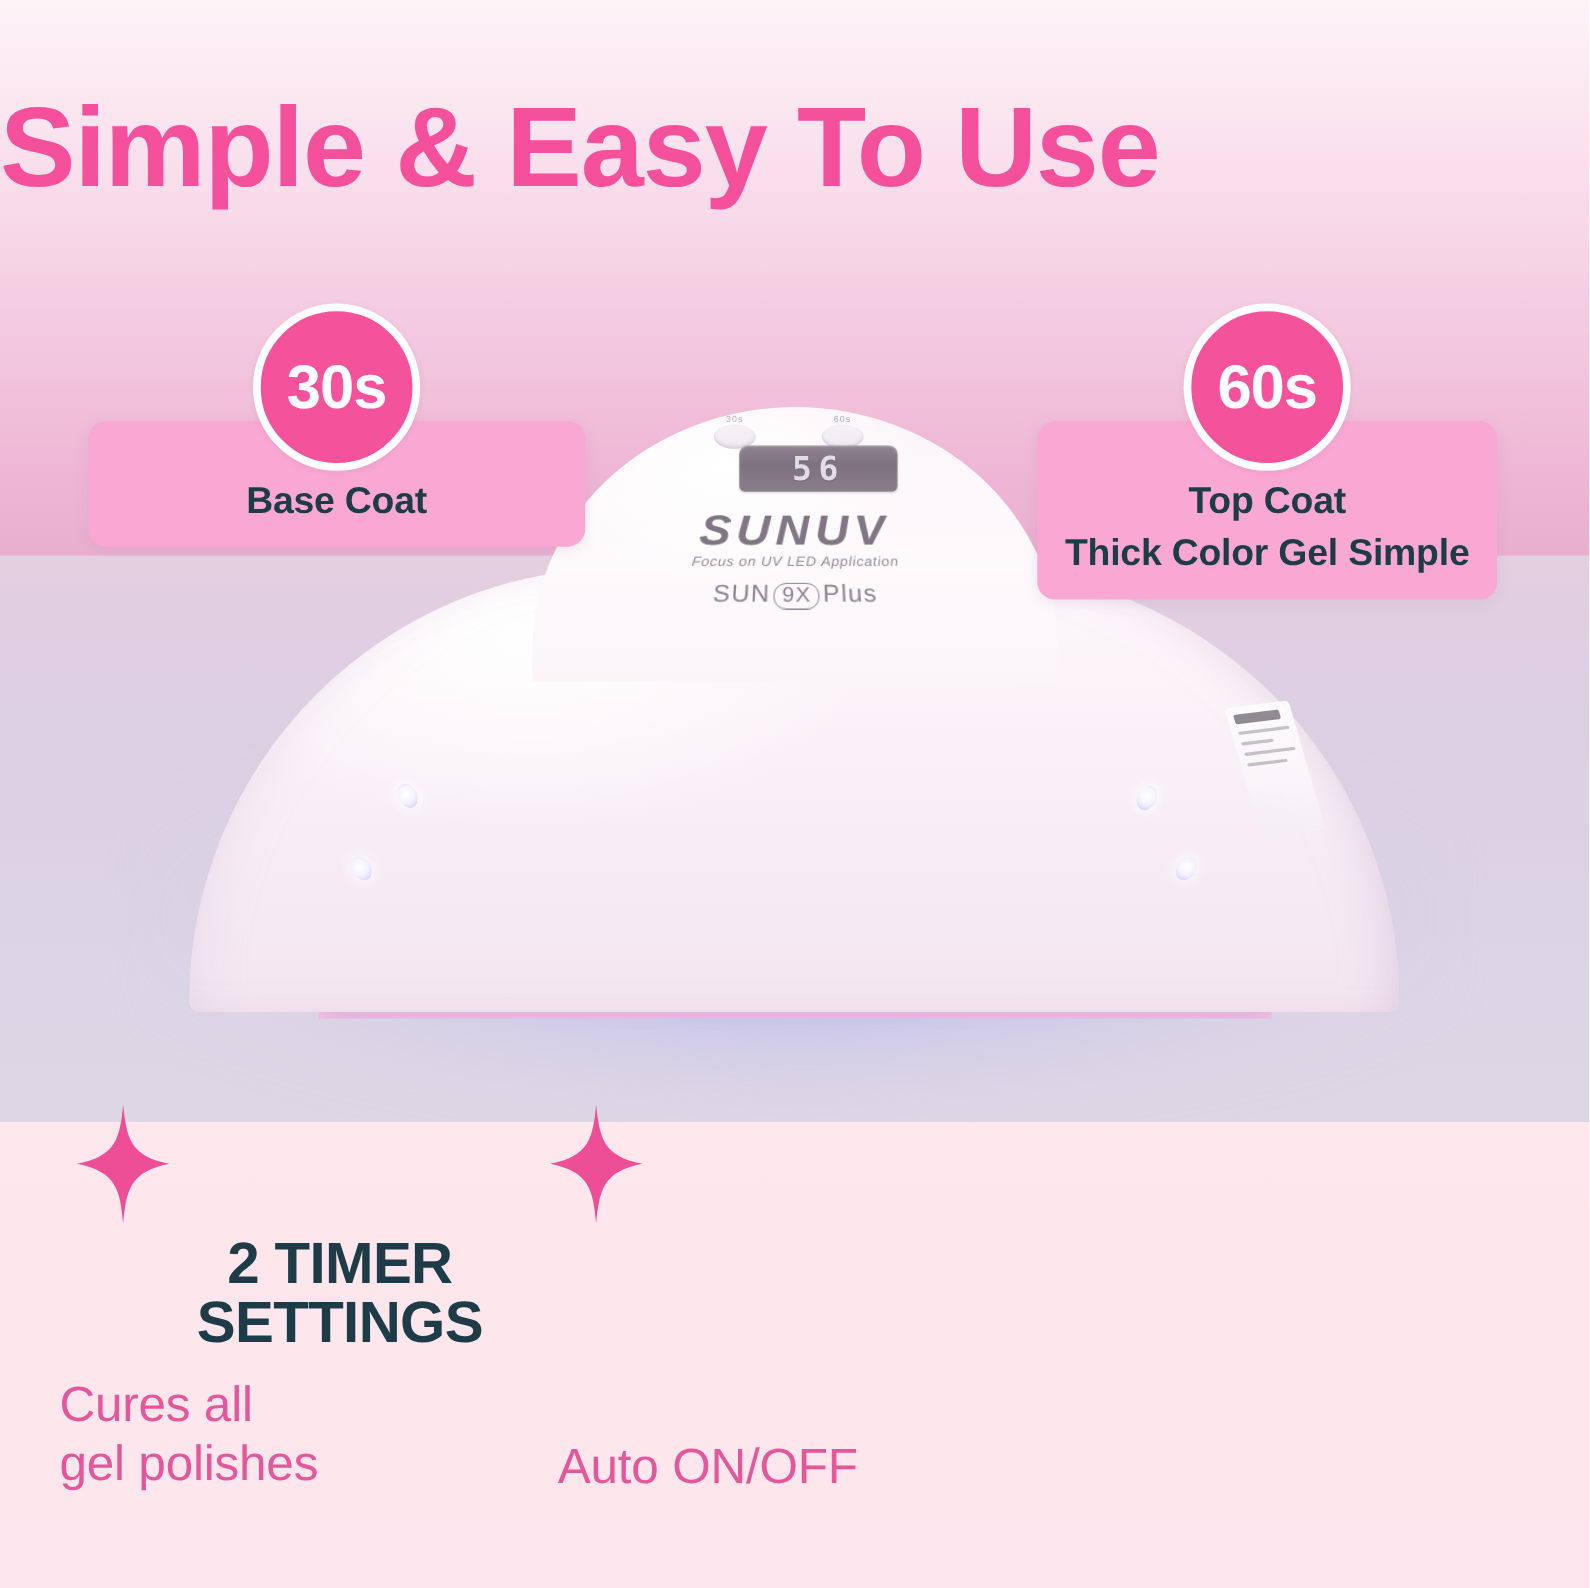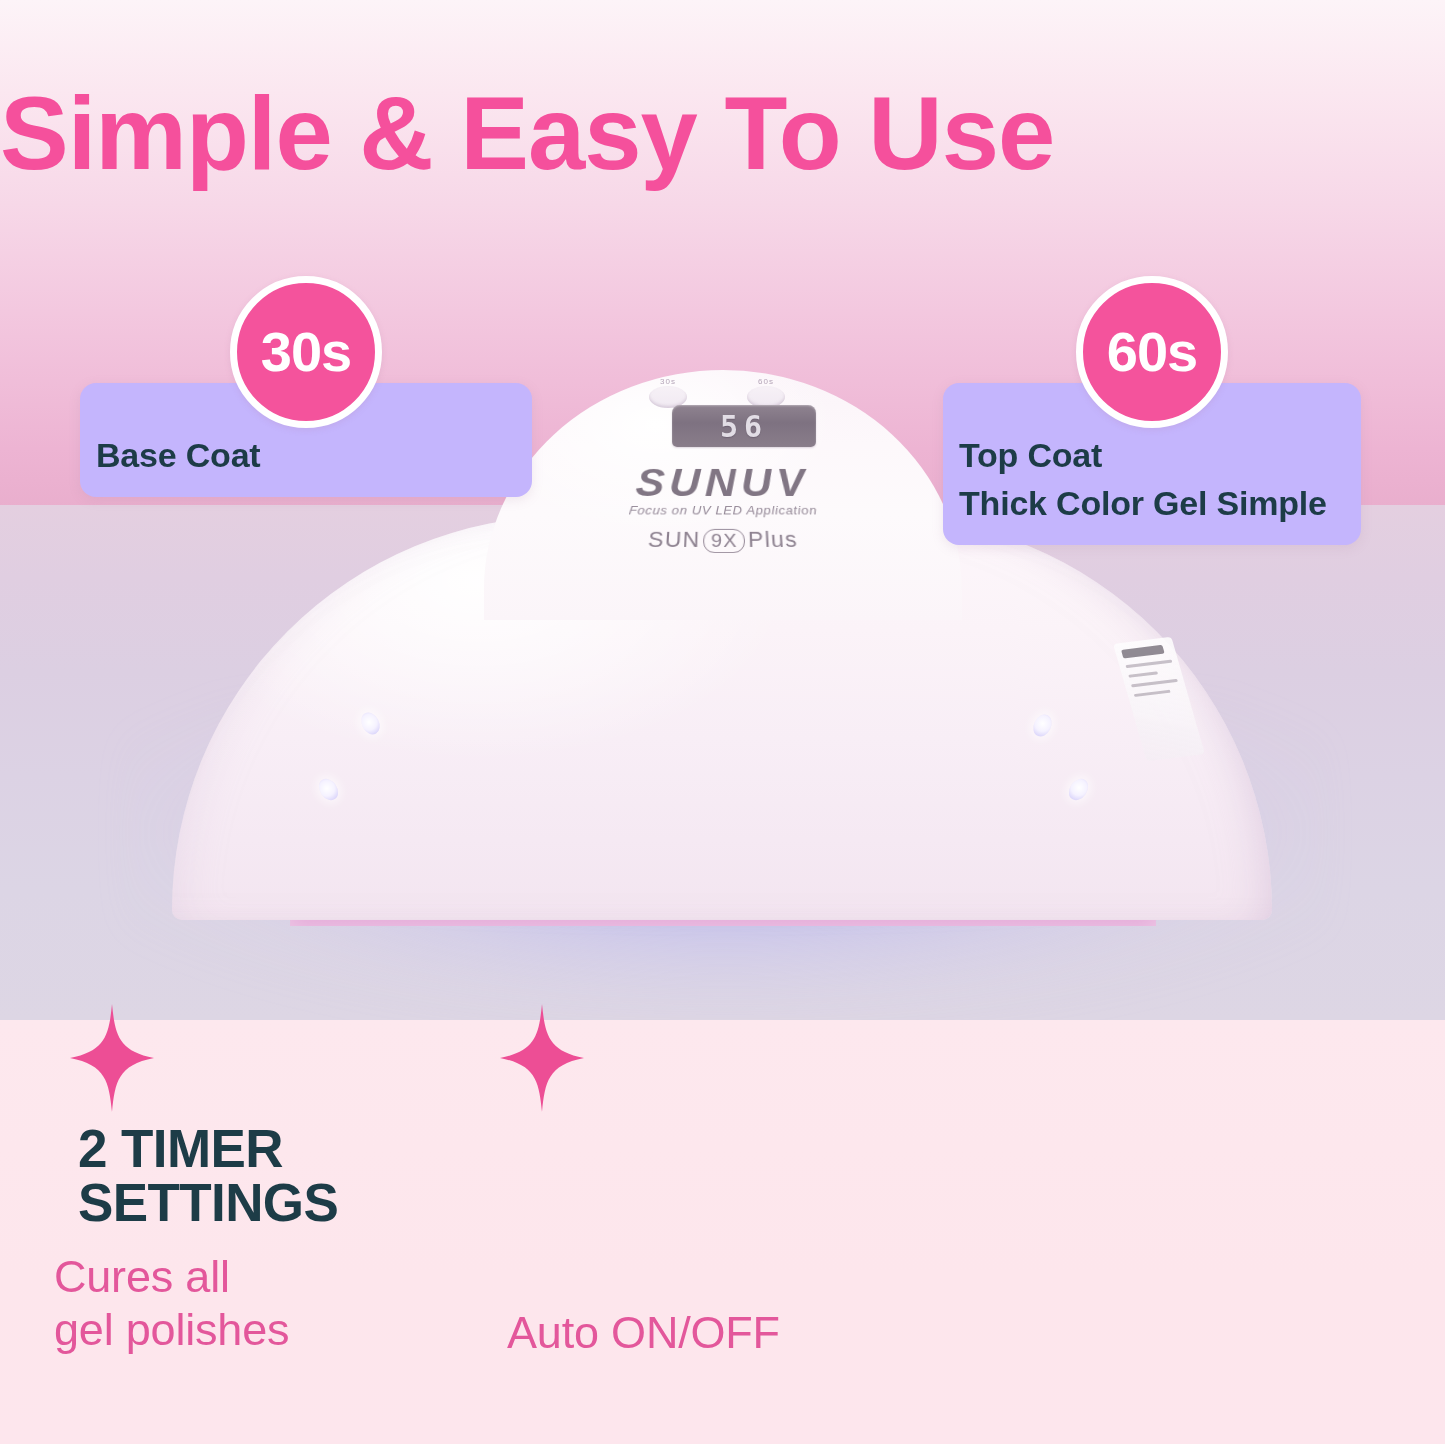--- a/index.html
+++ b/index.html
@@ -327,24 +327,24 @@
     font-weight: 700;
     letter-spacing: -1px;
     line-height: 1;
   }
   .callout .card {
     position: absolute;
     left: 0;
     top: 107px;
     width: 100%;
     box-sizing: border-box;
-    background: #c4b5fd;
+    background: #f9a8d4;
     border-radius: 16px;
     padding: 52px 16px 22px 16px;
-    text-align: left;
+    text-align: center;
     box-shadow: 0 3px 12px rgba(170,130,160,0.16);
     z-index: 2;
   }
   .callout .line1 {
     font-size: 34px;
     font-weight: 700;
     color: #1d3c47;
     line-height: 1.18;
     letter-spacing: -0.2px;
     white-space: nowrap;
@@ -395,21 +395,21 @@
     left: 0;
     width: 100%;
     font-size: 53px;
     font-weight: 700;
     color: #1d3c47;
     line-height: 1.02;
     letter-spacing: -0.6px;
     text-transform: uppercase;
     white-space: pre-line;
   }
-  .feature.f1 .f-title { padding-left: 78px; }
+  .feature.f1 .f-title { padding-left: 78px; text-align: center; }
   .feature.f2 .f-title { padding-left: 45px; }
   .feature.f3 .f-title { padding-left: 38px; }
 
   .feature .f-sub {
     position: absolute;
     left: 0;
     width: 100%;
     font-size: 45px;
     font-weight: 400;
     color: #e3579b;

